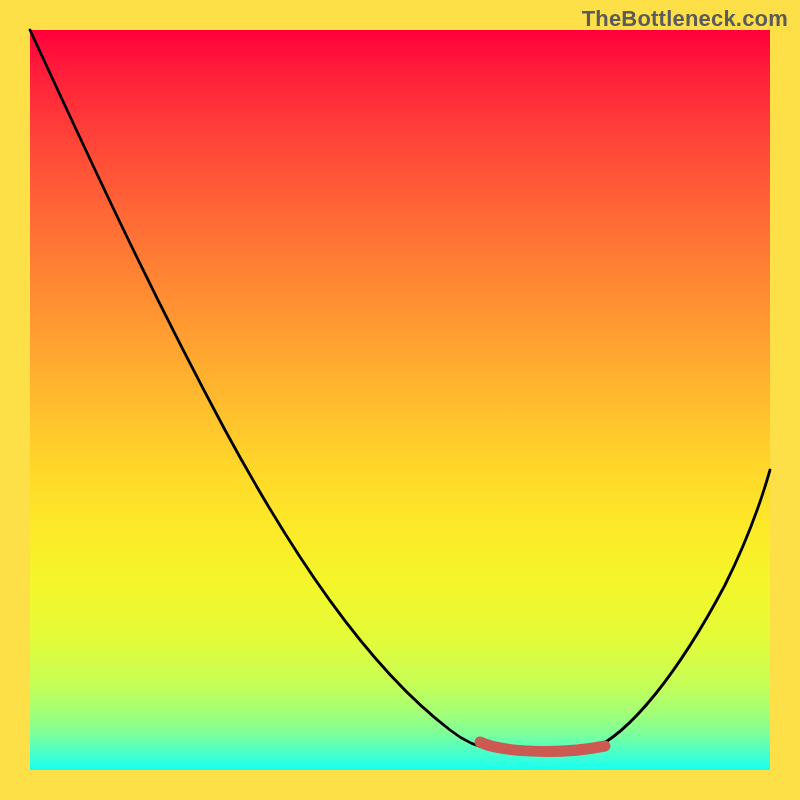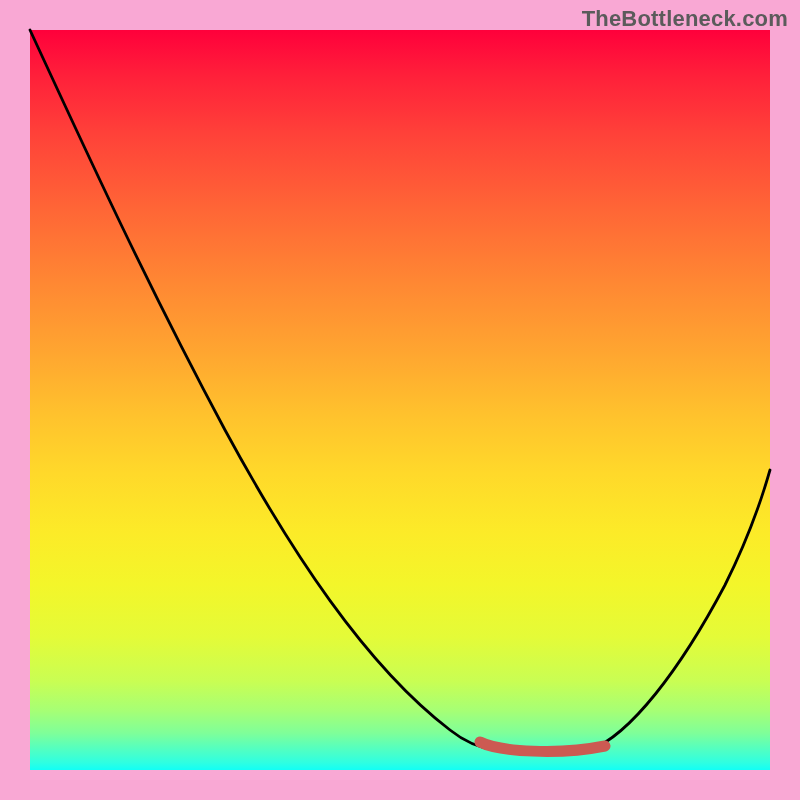--- a/index.html
+++ b/index.html
@@ -1,17 +1,17 @@
 <!DOCTYPE html>
 <html><head>
 <meta charset="utf-8">
 <style>
   * { margin: 0; padding: 0; box-sizing: border-box; }
   html, body { width: 800px; height: 800px; overflow: hidden; background: #000; }
-  .container { position: relative; width: 800px; height: 800px; background: #f9a8d4; }
+  .container { position: relative; width: 800px; height: 800px; background: #fde047; }
   .watermark {
     position: absolute;
     top: 6px;
     right: 12px;
     font-family: Arial, Helvetica, sans-serif;
     font-size: 22px;
     font-weight: bold;
     color: #5b5b5b;
     letter-spacing: 0.2px;
     z-index: 10;

